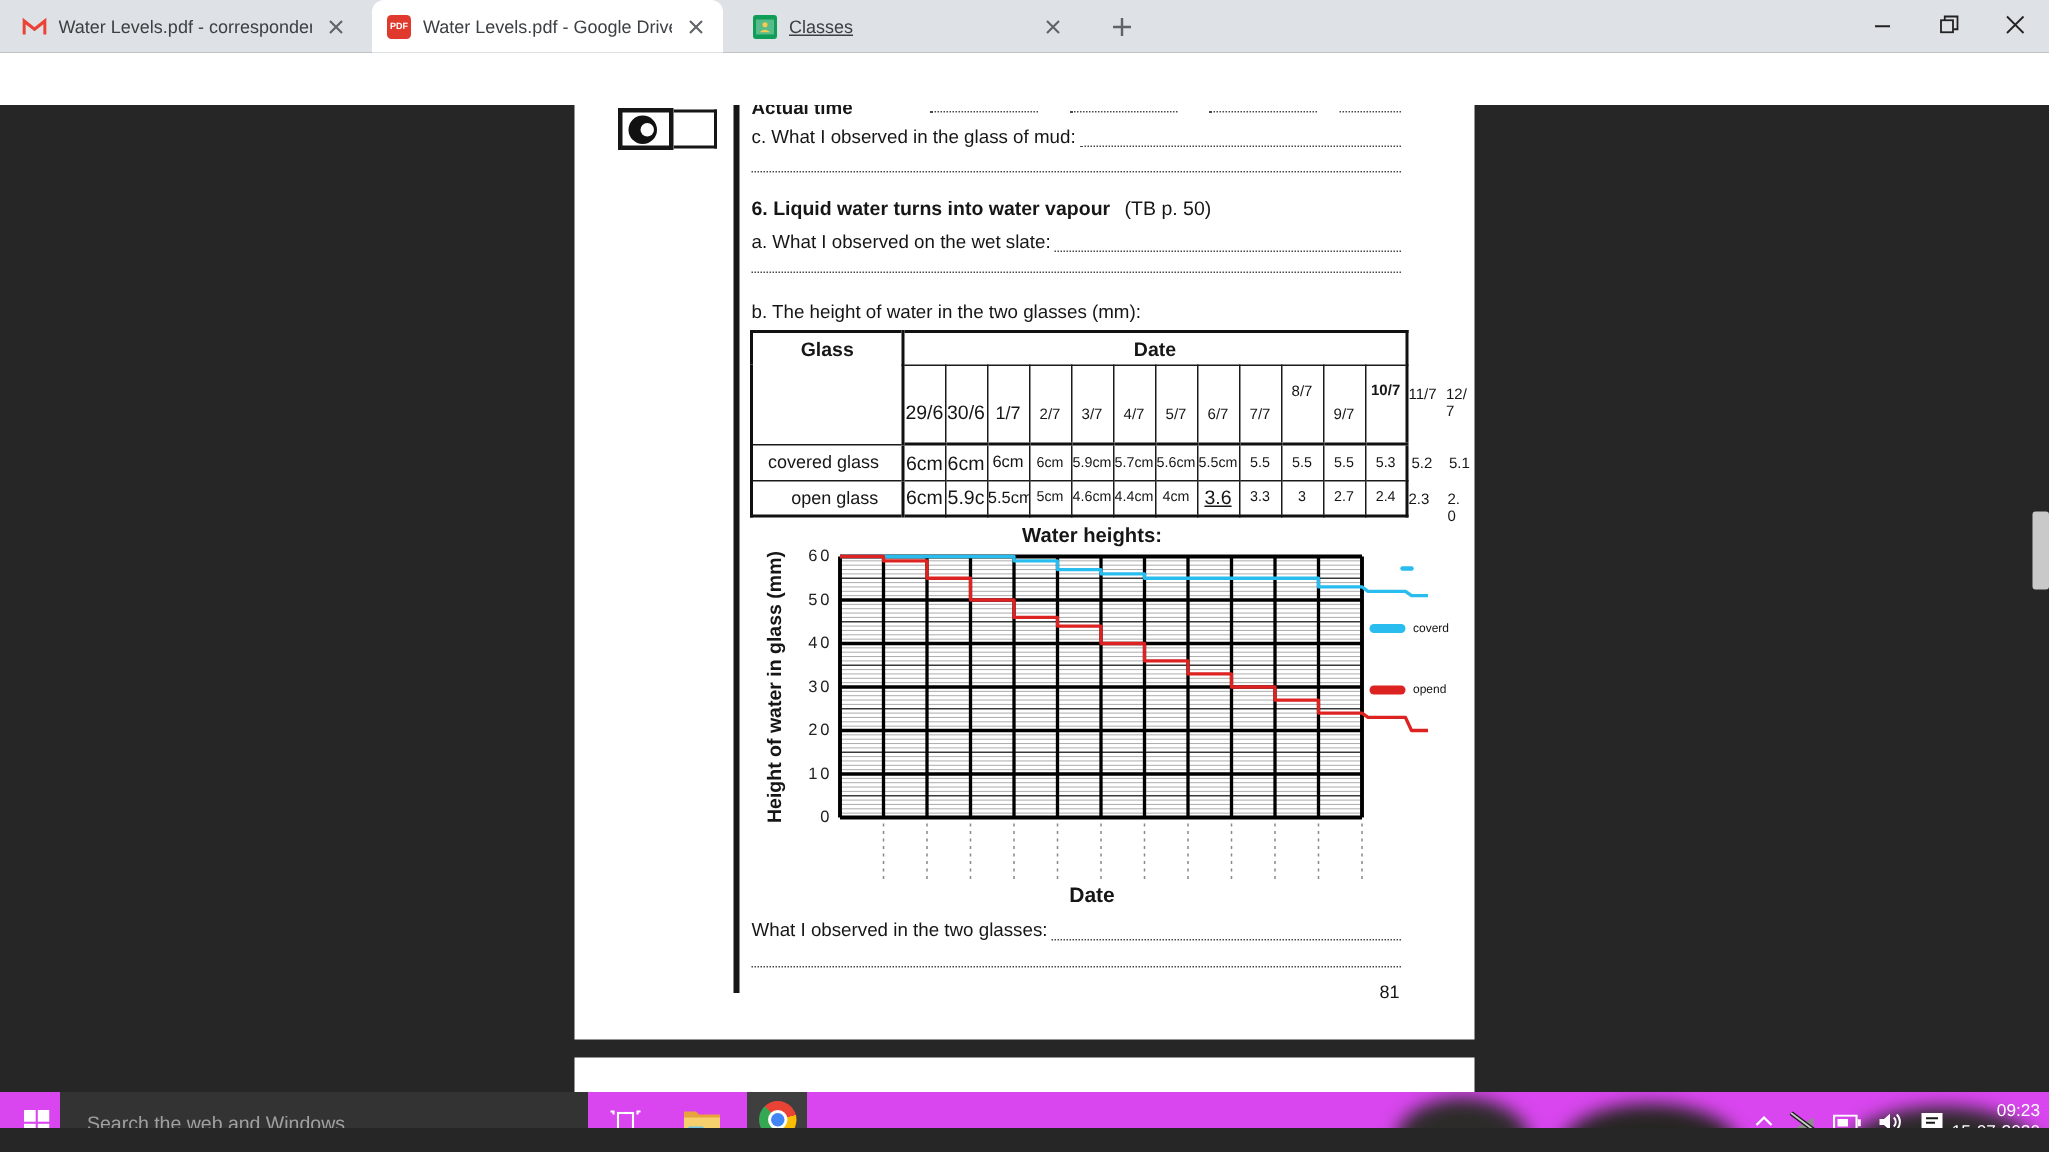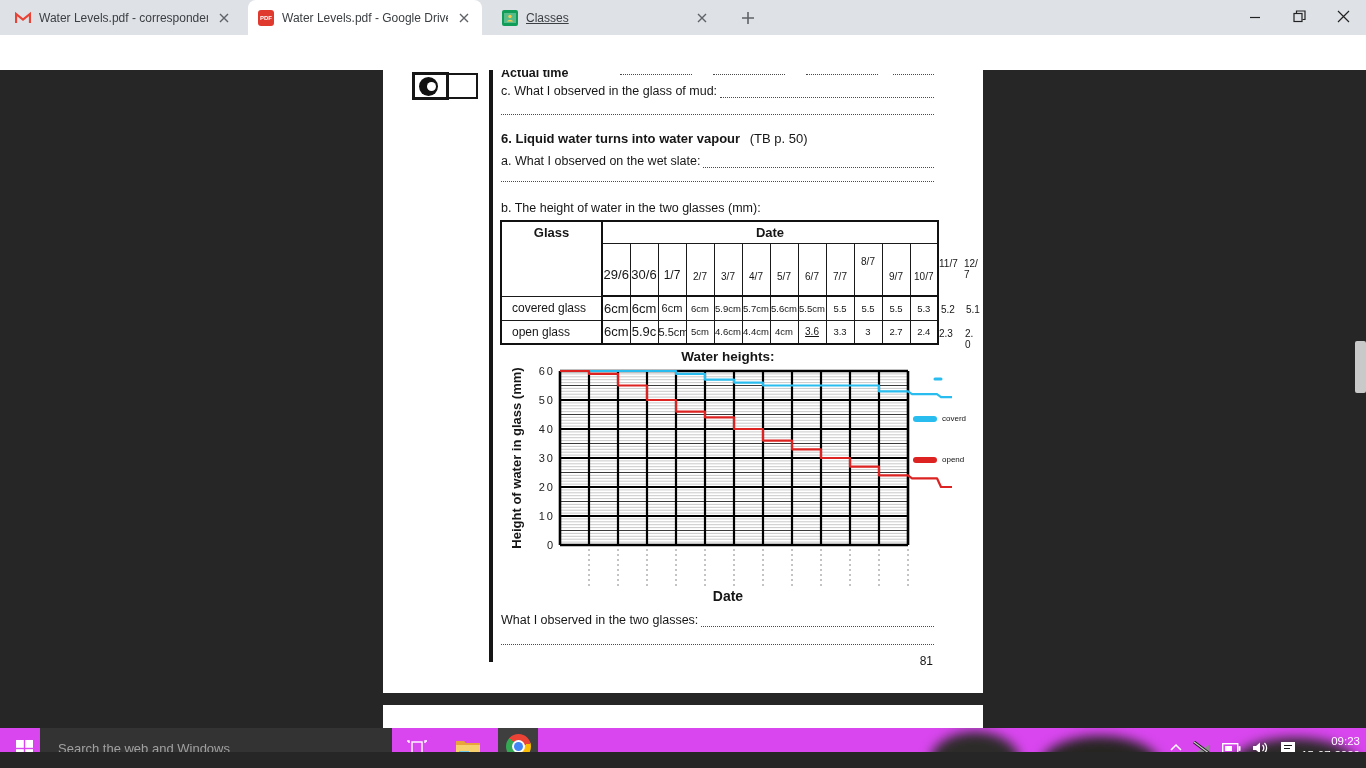--- a/index.html
+++ b/index.html
@@ -246,47 +246,47 @@
                 <td style="height: 53px; vertical-align: bottom; padding-bottom: 13px; border-bottom: 2px solid rgb(17, 17, 17); font-size: 13px;">30/6</td>
                 <td style="height: 53px; vertical-align: bottom; padding-bottom: 13px; border-bottom: 2px solid rgb(17, 17, 17); font-size: 12px;">1/7</td>
                 <td style="height: 53px; vertical-align: bottom; padding-bottom: 13px; border-bottom: 2px solid rgb(17, 17, 17); font-size: 10px;">2/7</td>
                 <td style="height: 53px; vertical-align: bottom; padding-bottom: 13px; border-bottom: 2px solid rgb(17, 17, 17); font-size: 10px;">3/7</td>
                 <td style="height: 53px; vertical-align: bottom; padding-bottom: 13px; border-bottom: 2px solid rgb(17, 17, 17); font-size: 10px;">4/7</td>
                 <td style="height: 53px; vertical-align: bottom; padding-bottom: 13px; border-bottom: 2px solid rgb(17, 17, 17); font-size: 10px;">5/7</td>
                 <td style="height: 53px; vertical-align: bottom; padding-bottom: 13px; border-bottom: 2px solid rgb(17, 17, 17); font-size: 10px;">6/7</td>
                 <td style="height: 53px; vertical-align: bottom; padding-bottom: 13px; border-bottom: 2px solid rgb(17, 17, 17); font-size: 10px;">7/7</td>
                 <td style="height: 53px; vertical-align: bottom; padding-bottom: 28px; border-bottom: 2px solid rgb(17, 17, 17); font-size: 10px;">8/7</td>
                 <td style="height: 53px; vertical-align: bottom; padding-bottom: 13px; border-bottom: 2px solid rgb(17, 17, 17); font-size: 10px;">9/7</td>
-                <td style="height: 53px; vertical-align: bottom; padding-bottom: 13px; border-bottom: 2px solid rgb(17, 17, 17); font-size: 10px;">10/7</td>
+                <td style="height: 53px; vertical-align: bottom; padding-bottom: 29px; border-bottom: 2px solid rgb(17, 17, 17); font-size: 10px; font-weight: bold;">10/7</td>
               </tr>
               <tr>
                 <td style="font-size: 12px; height: 24px; text-align: left; padding-left: 10px; border-right: 2px solid rgb(17, 17, 17);">covered glass</td>
                 <td style="height: 24px; font-size: 13px;">6cm</td>
                 <td style="height: 24px; font-size: 13px;">6cm</td>
                 <td style="height: 24px; font-size: 11px;">6cm</td>
                 <td style="height: 24px; font-size: 9.5px;">6cm</td>
                 <td style="height: 24px; font-size: 9.5px;">5.9cm</td>
                 <td style="height: 24px; font-size: 9.5px;">5.7cm</td>
                 <td style="height: 24px; font-size: 9.5px;">5.6cm</td>
                 <td style="height: 24px; font-size: 9.5px;">5.5cm</td>
                 <td style="height: 24px; font-size: 9.5px;">5.5</td>
                 <td style="height: 24px; font-size: 9.5px;">5.5</td>
                 <td style="height: 24px; font-size: 9.5px;">5.5</td>
                 <td style="height: 24px; font-size: 9.5px;">5.3</td>
               </tr>
               <tr>
-                <td style="font-size: 12px; height: 24px; text-align: left; padding-left: 10px; border-right: 2px solid rgb(17, 17, 17);">open glass</td>
+                <td style="font-size: 12px; height: 24px; text-align: center; padding-left: 10px; border-right: 2px solid rgb(17, 17, 17);">open glass</td>
                 <td style="height: 24px; font-size: 13px;">6cm</td>
                 <td style="height: 24px; font-size: 13px;">5.9c</td>
                 <td style="height: 24px; font-size: 11px;">5.5cm</td>
                 <td style="height: 24px; font-size: 9.5px;">5cm</td>
                 <td style="height: 24px; font-size: 9.5px;">4.6cm</td>
                 <td style="height: 24px; font-size: 9.5px;">4.4cm</td>
                 <td style="height: 24px; font-size: 9.5px;">4cm</td>
-                <td style="height: 24px; font-size: 10px; text-decoration: underline;">3.6</td>
+                <td style="height: 24px; font-size: 13px; text-decoration: underline;">3.6</td>
                 <td style="height: 24px; font-size: 9.5px;">3.3</td>
                 <td style="height: 24px; font-size: 9.5px;">3</td>
                 <td style="height: 24px; font-size: 9.5px;">2.7</td>
                 <td style="height: 24px; font-size: 9.5px;">2.4</td>
               </tr>
             </tbody>
           </table>
       </div>
 
       <span class="ann" style="left:556px;top:188px;">11/7</span>

